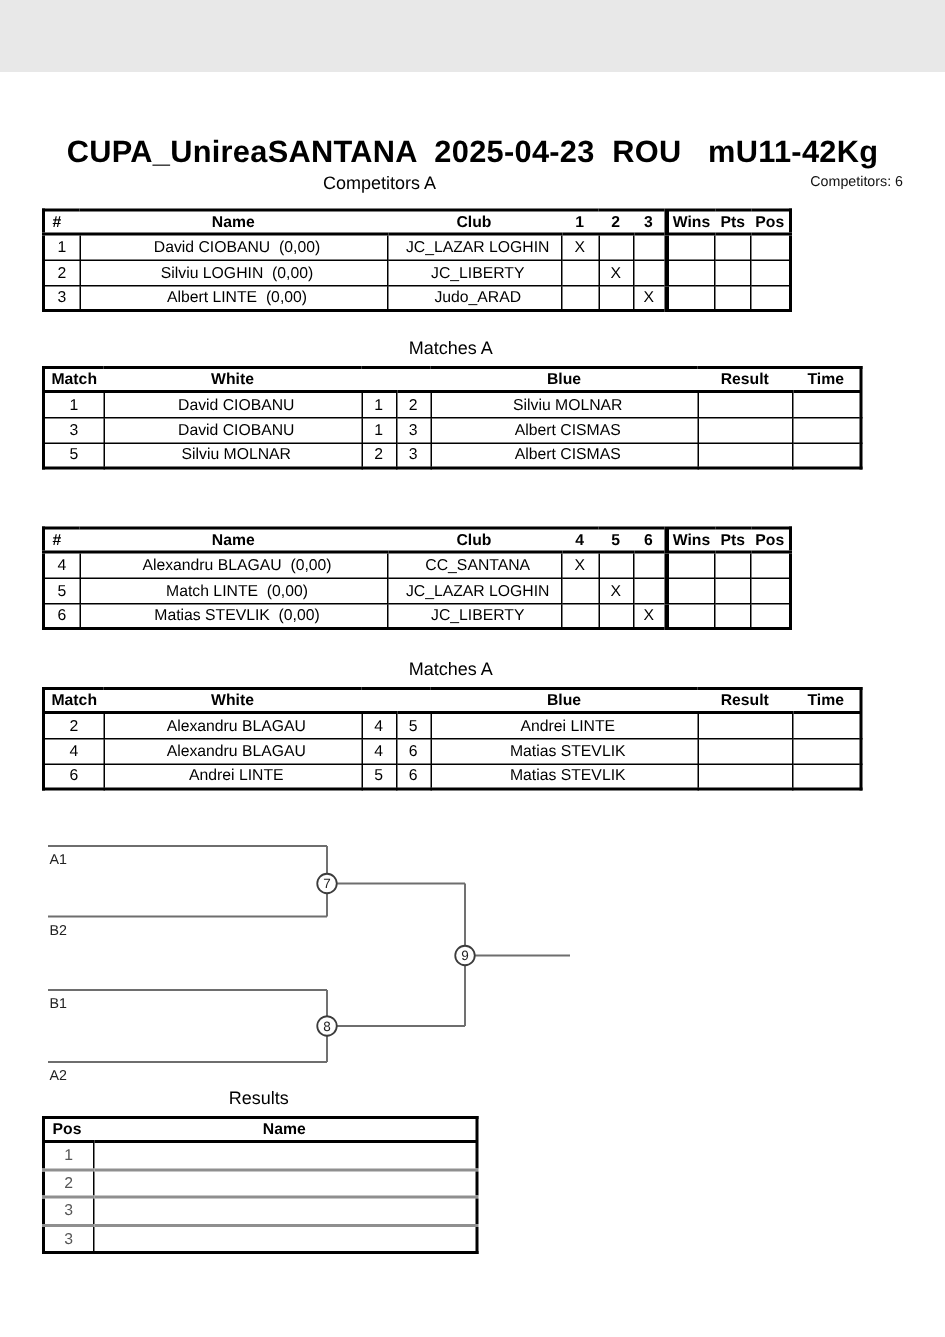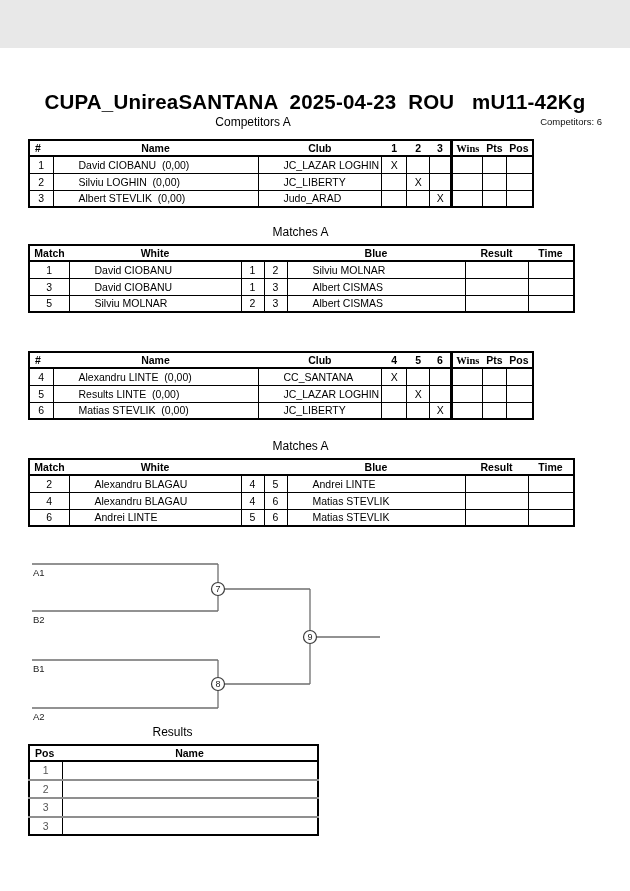--- a/index.html
+++ b/index.html
@@ -10,22 +10,22 @@
               white-space:pre;letter-spacing:0.2px;}
   .sec-title{font-size:12px;font-weight:normal;text-align:center;}
   .comp-count{top:68px;right:28px;font-size:9.5px;color:#111;}
   table.tbl{position:absolute;left:28px;border-collapse:collapse;table-layout:fixed;
             border:2px solid #000;background:#fff;}
   table.tbl th{font-size:10.5px;font-weight:bold;border:none;border-bottom:2px solid #000;
                padding:0 3px;height:14px;}
   table.tbl td{font-size:10.5px;border:1px solid #000;padding:0 2px;text-align:center;
                overflow:hidden;white-space:pre;}
   table.tbl th.hl{text-align:left;padding-left:5px;}
-  table.tbl td.txt{text-align:left;padding-left:25px;}
-  .thickL{border-left:3px solid #000 !important;font-family:Liberation Serif, serif;}
+  table.tbl td.txt{text-align:center;padding-left:7px;}
+  .thickL{border-left:3px solid #000 !important;}
   table.comp tbody tr{height:17px;}
   table.mat tbody tr{height:17px;}
   table.res tbody tr{height:18.5px;}
   table.res td{border-top:2px solid #8f8f8f;}
   table.res td.pos{color:#555;}
   svg text{font-family:"Liberation Sans",sans-serif;}
   .br-label{font-size:9.5px;fill:#222;}
   .br-node{font-size:9px;fill:#222;}
 </style>
 </head>
@@ -81,21 +81,21 @@
         <td class="txt">JC_LIBERTY</td>
         <td></td>
         <td>X</td>
         <td></td>
         <td class="thickL"></td>
         <td></td>
         <td></td>
       </tr>
       <tr>
         <td>3</td>
-        <td class="txt">Albert STEVLIK  (0,00)</td>
+        <td class="txt">Albert LINTE  (0,00)</td>
         <td class="txt">Judo_ARAD</td>
         <td></td>
         <td></td>
         <td>X</td>
         <td class="thickL"></td>
         <td></td>
         <td></td>
       </tr>
     </tbody>
   </table>
@@ -176,32 +176,32 @@
       <th>5</th>
       <th>6</th>
       <th class="thickL">Wins</th>
       <th>Pts</th>
       <th>Pos</th>
     </tr>
       </thead>
     <tbody>
       <tr>
         <td>4</td>
-        <td class="txt">Alexandru LINTE  (0,00)</td>
+        <td class="txt">Alexandru BLAGAU  (0,00)</td>
         <td class="txt">CC_SANTANA</td>
         <td>X</td>
         <td></td>
         <td></td>
         <td class="thickL"></td>
         <td></td>
         <td></td>
       </tr>
       <tr>
         <td>5</td>
-        <td class="txt">Results LINTE  (0,00)</td>
+        <td class="txt">Match LINTE  (0,00)</td>
         <td class="txt">JC_LAZAR LOGHIN</td>
         <td></td>
         <td>X</td>
         <td></td>
         <td class="thickL"></td>
         <td></td>
         <td></td>
       </tr>
       <tr>
         <td>6</td>

